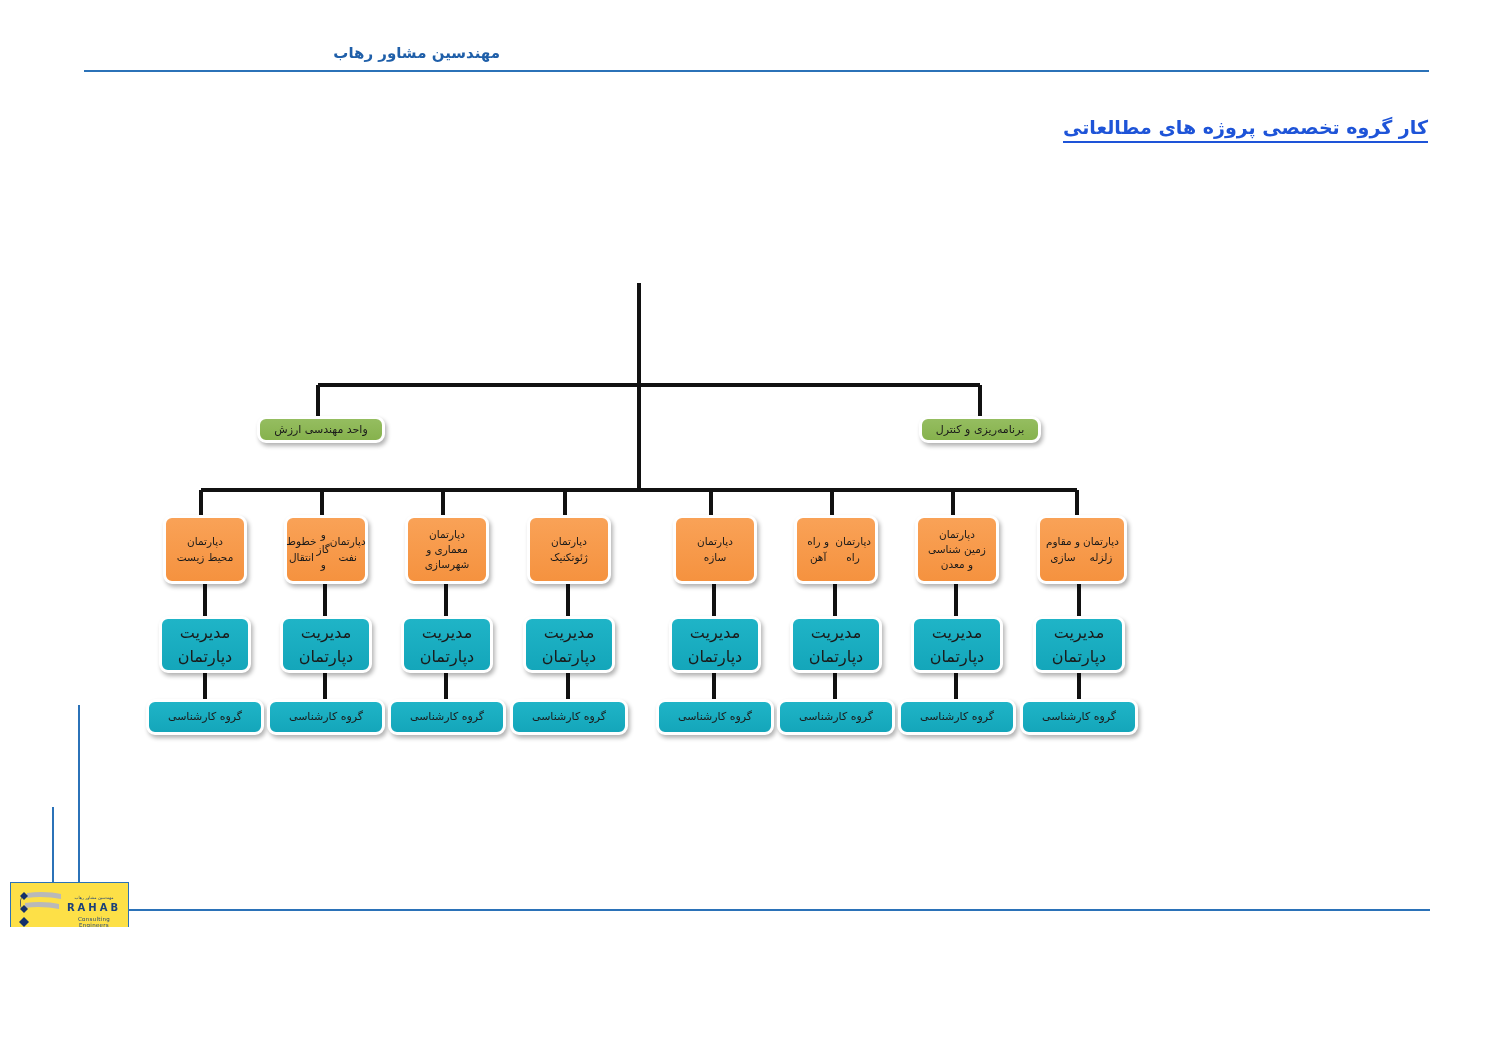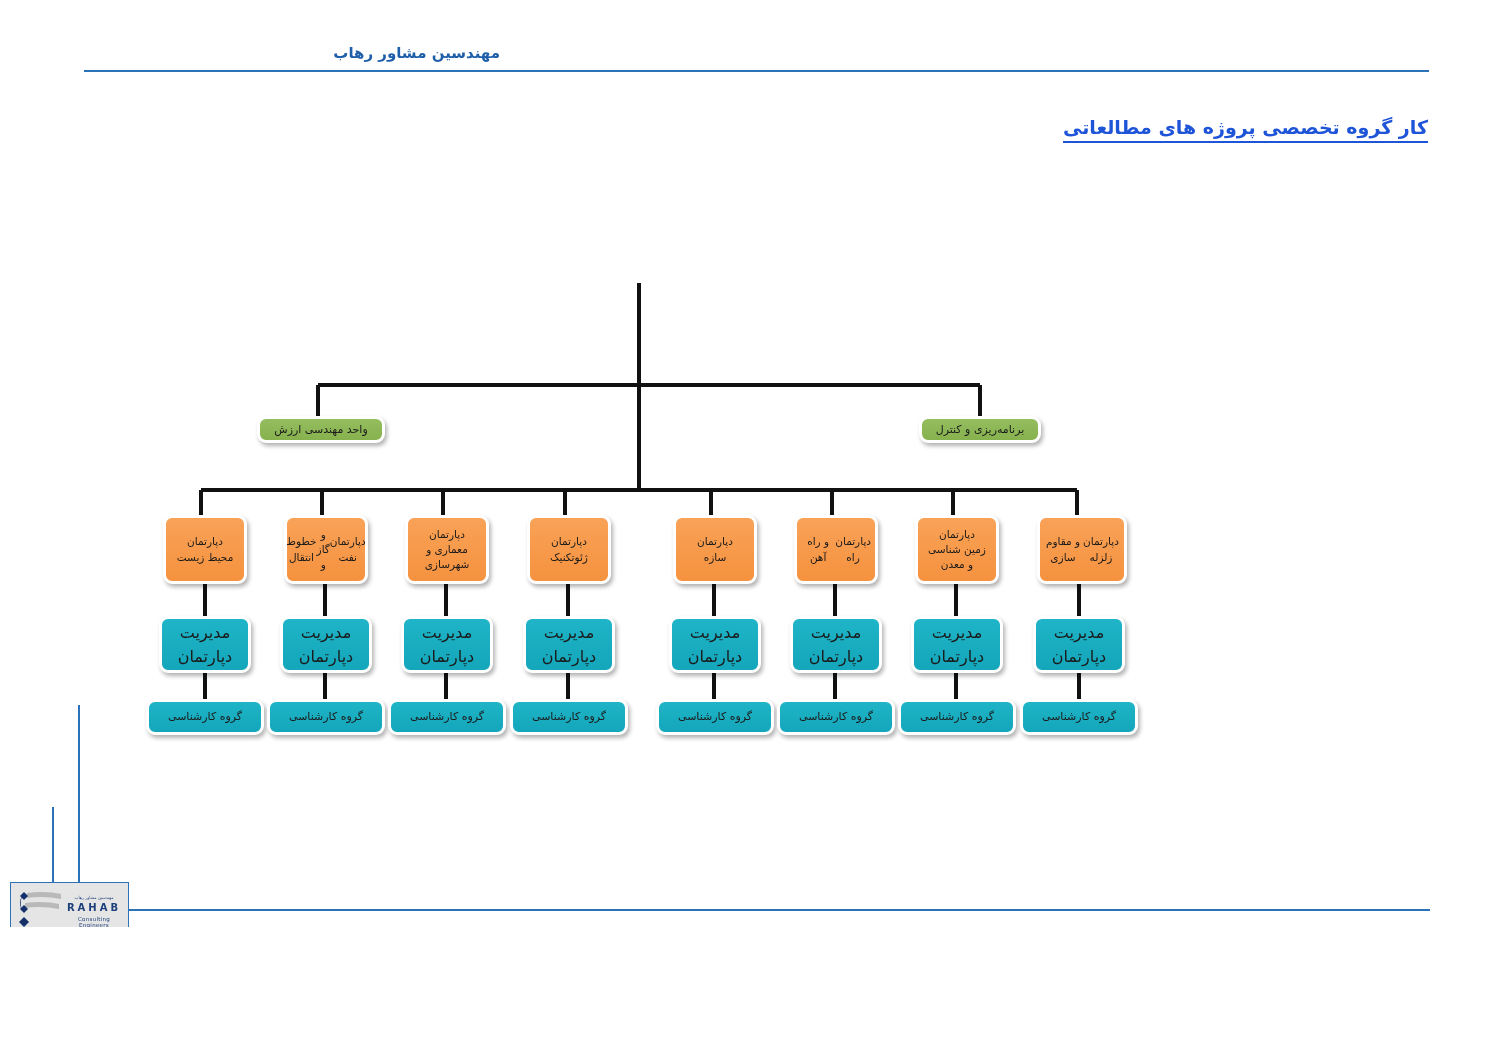--- a/index.html
+++ b/index.html
@@ -111,21 +111,21 @@
     position: absolute;
     background: #2b72b8;
   }
   .logo-box {
     position: absolute;
     left: 10px;
     top: 882px;
     width: 117px;
     height: 56px;
     border: 1px solid #2b72b8;
-    background: #e5e5e5;
+    background: #fde047;
     z-index: 4;
   }
   .logo-inner { position: absolute; left: 0; top: 0; width: 117px; height: 56px; }
   .logo-txt-fa {
     position: absolute;
     left: 52px;
     top: 12px;
     width: 62px;
     text-align: center;
     font-size: 4.2px;

